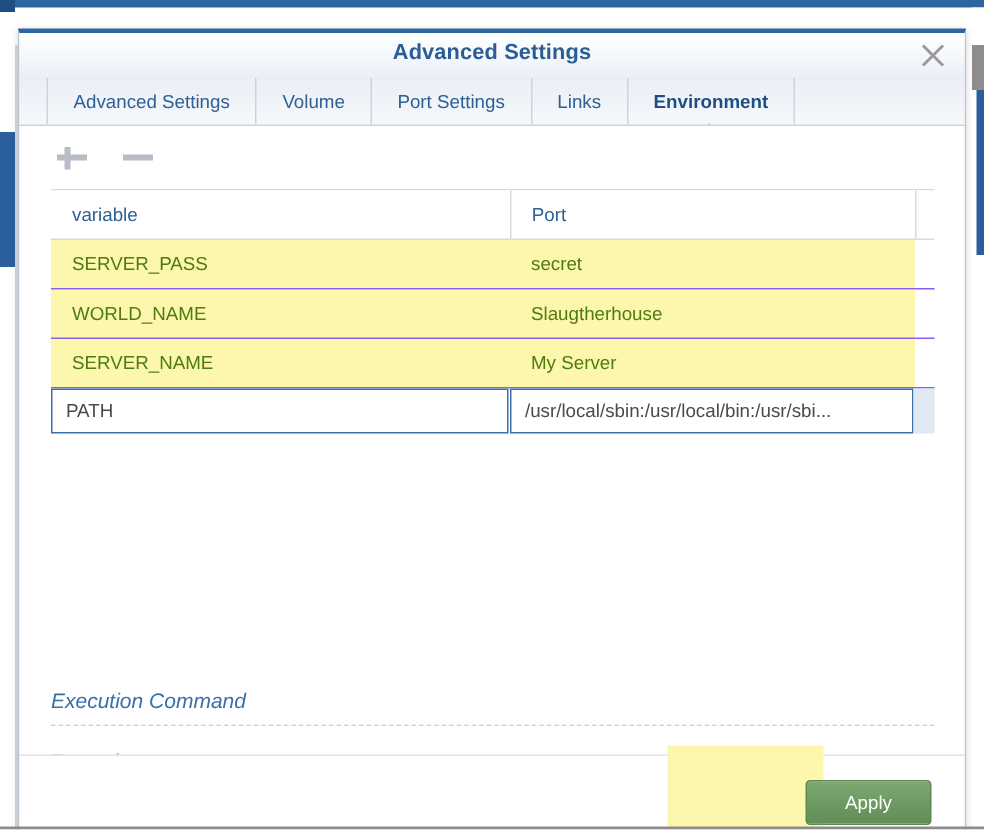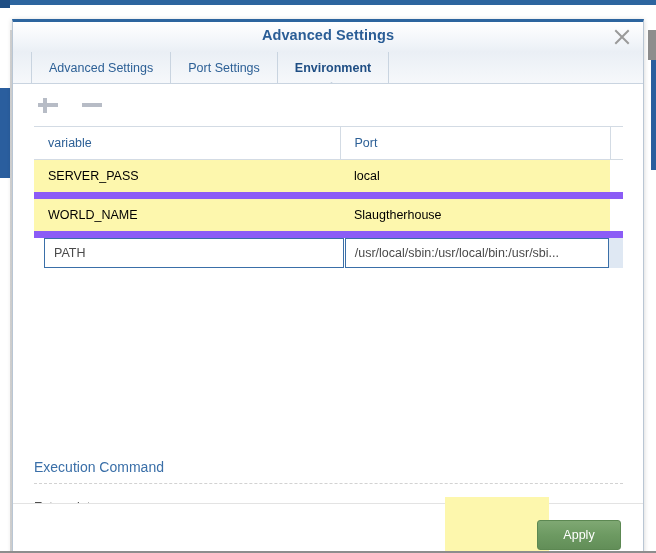--- a/index.html
+++ b/index.html
@@ -245,22 +245,22 @@
     font-weight: normal;
     color: #2d6096;
     padding: 8px 0 8px 14px;
     border-bottom: 1px solid #d3dbe4;
     background: #ffffff;
     height: 16px;
   }
   table.grid th.sep { border-left: 1px solid #d3dbe4; }
   table.grid td {
     padding: 8px 0 8px 14px;
-    color: #000000;
-    border-bottom: 7px solid #8b5cf6;
+    color: #4d7c0f;
+    border-bottom: 1px solid #8b5cf6;
     height: 16px;
     overflow: hidden;
     white-space: nowrap;
   }
   tr.hl td.c0, tr.hl td.c1 { background: #fdf7ad; }
   tr.hl td.c2 { background: #ffffff; }
   td.c2 { border-left: 0; }
 
   
   .edit-row {
@@ -276,41 +276,41 @@
     border: 1px solid #3a6fa8;
     background: #ffffff;
     font-size: 12.5px;
     color: #4a4a4a;
     padding: 0 9px;
     line-height: 28px;
     white-space: nowrap;
     overflow: hidden;
     outline: none;
     font-family: "Liberation Sans", sans-serif;
-    margin-left: 10px;
   }
   .edit-cell.name { width: 306px; }
   .edit-cell.value { width: 270px; margin-left: 1px; }
   .edit-trail {
     width: 14px;
     background: #dfe8f3;
     height: 30px;
   }
 
   
   .exec-section {
     position: absolute;
     left: 21px;
     right: 20px;
     top: 375px;
   }
   .exec-title {
     font-size: 14px;
     color: #3a6fa8;
     padding-bottom: 8px;
+    font-style: italic;
   }
   .exec-divider {
     border-top: 1px dashed #d2d2d2;
     height: 0;
   }
   .exec-row {
     display: flex;
     align-items: center;
     margin-top: 16px;
     font-size: 12.5px;
@@ -403,21 +403,27 @@
         <path d="M5 5 L17 17 M17 5 L5 17" stroke="#9a9a9a" stroke-width="2" fill="none" stroke-linecap="square"></path>
       </svg>
     </div>
   </div>
 
   <div class="tab-strip">
     <div class="tab">
       <span>Advanced Settings</span>
     </div>
     <div class="tab">
+      <span>Volume</span>
+    </div>
+    <div class="tab">
       <span>Port Settings</span>
+    </div>
+    <div class="tab">
+      <span>Links</span>
     </div>
     <div class="tab active">
       <span>Environment</span>
       <span class="caret"></span>
     </div>
   </div>
 
   <div class="body-area">
 
     <div class="toolbar">
@@ -440,28 +446,33 @@
         <thead>
           <tr>
             <th>variable</th>
             <th class="sep">Port</th>
             <th class="sep"></th>
           </tr>
         </thead>
         <tbody>
           <tr class="hl">
             <td class="c0">SERVER_PASS</td>
-            <td class="c1">local</td>
+            <td class="c1">secret</td>
             <td class="c2"></td>
           </tr>
           <tr class="hl">
             <td class="c0">WORLD_NAME</td>
             <td class="c1">Slaugtherhouse</td>
             <td class="c2"></td>
           </tr>
+          <tr class="hl">
+            <td class="c0">SERVER_NAME</td>
+            <td class="c1">My Server</td>
+            <td class="c2"></td>
+          </tr>
         </tbody>
       </table>
     </div>
 
     <div class="edit-row">
       <div class="edit-cell name">PATH</div>
       <div class="edit-cell value">/usr/local/sbin:/usr/local/bin:/usr/sbi...</div>
       <div class="edit-trail"></div>
     </div>
 

